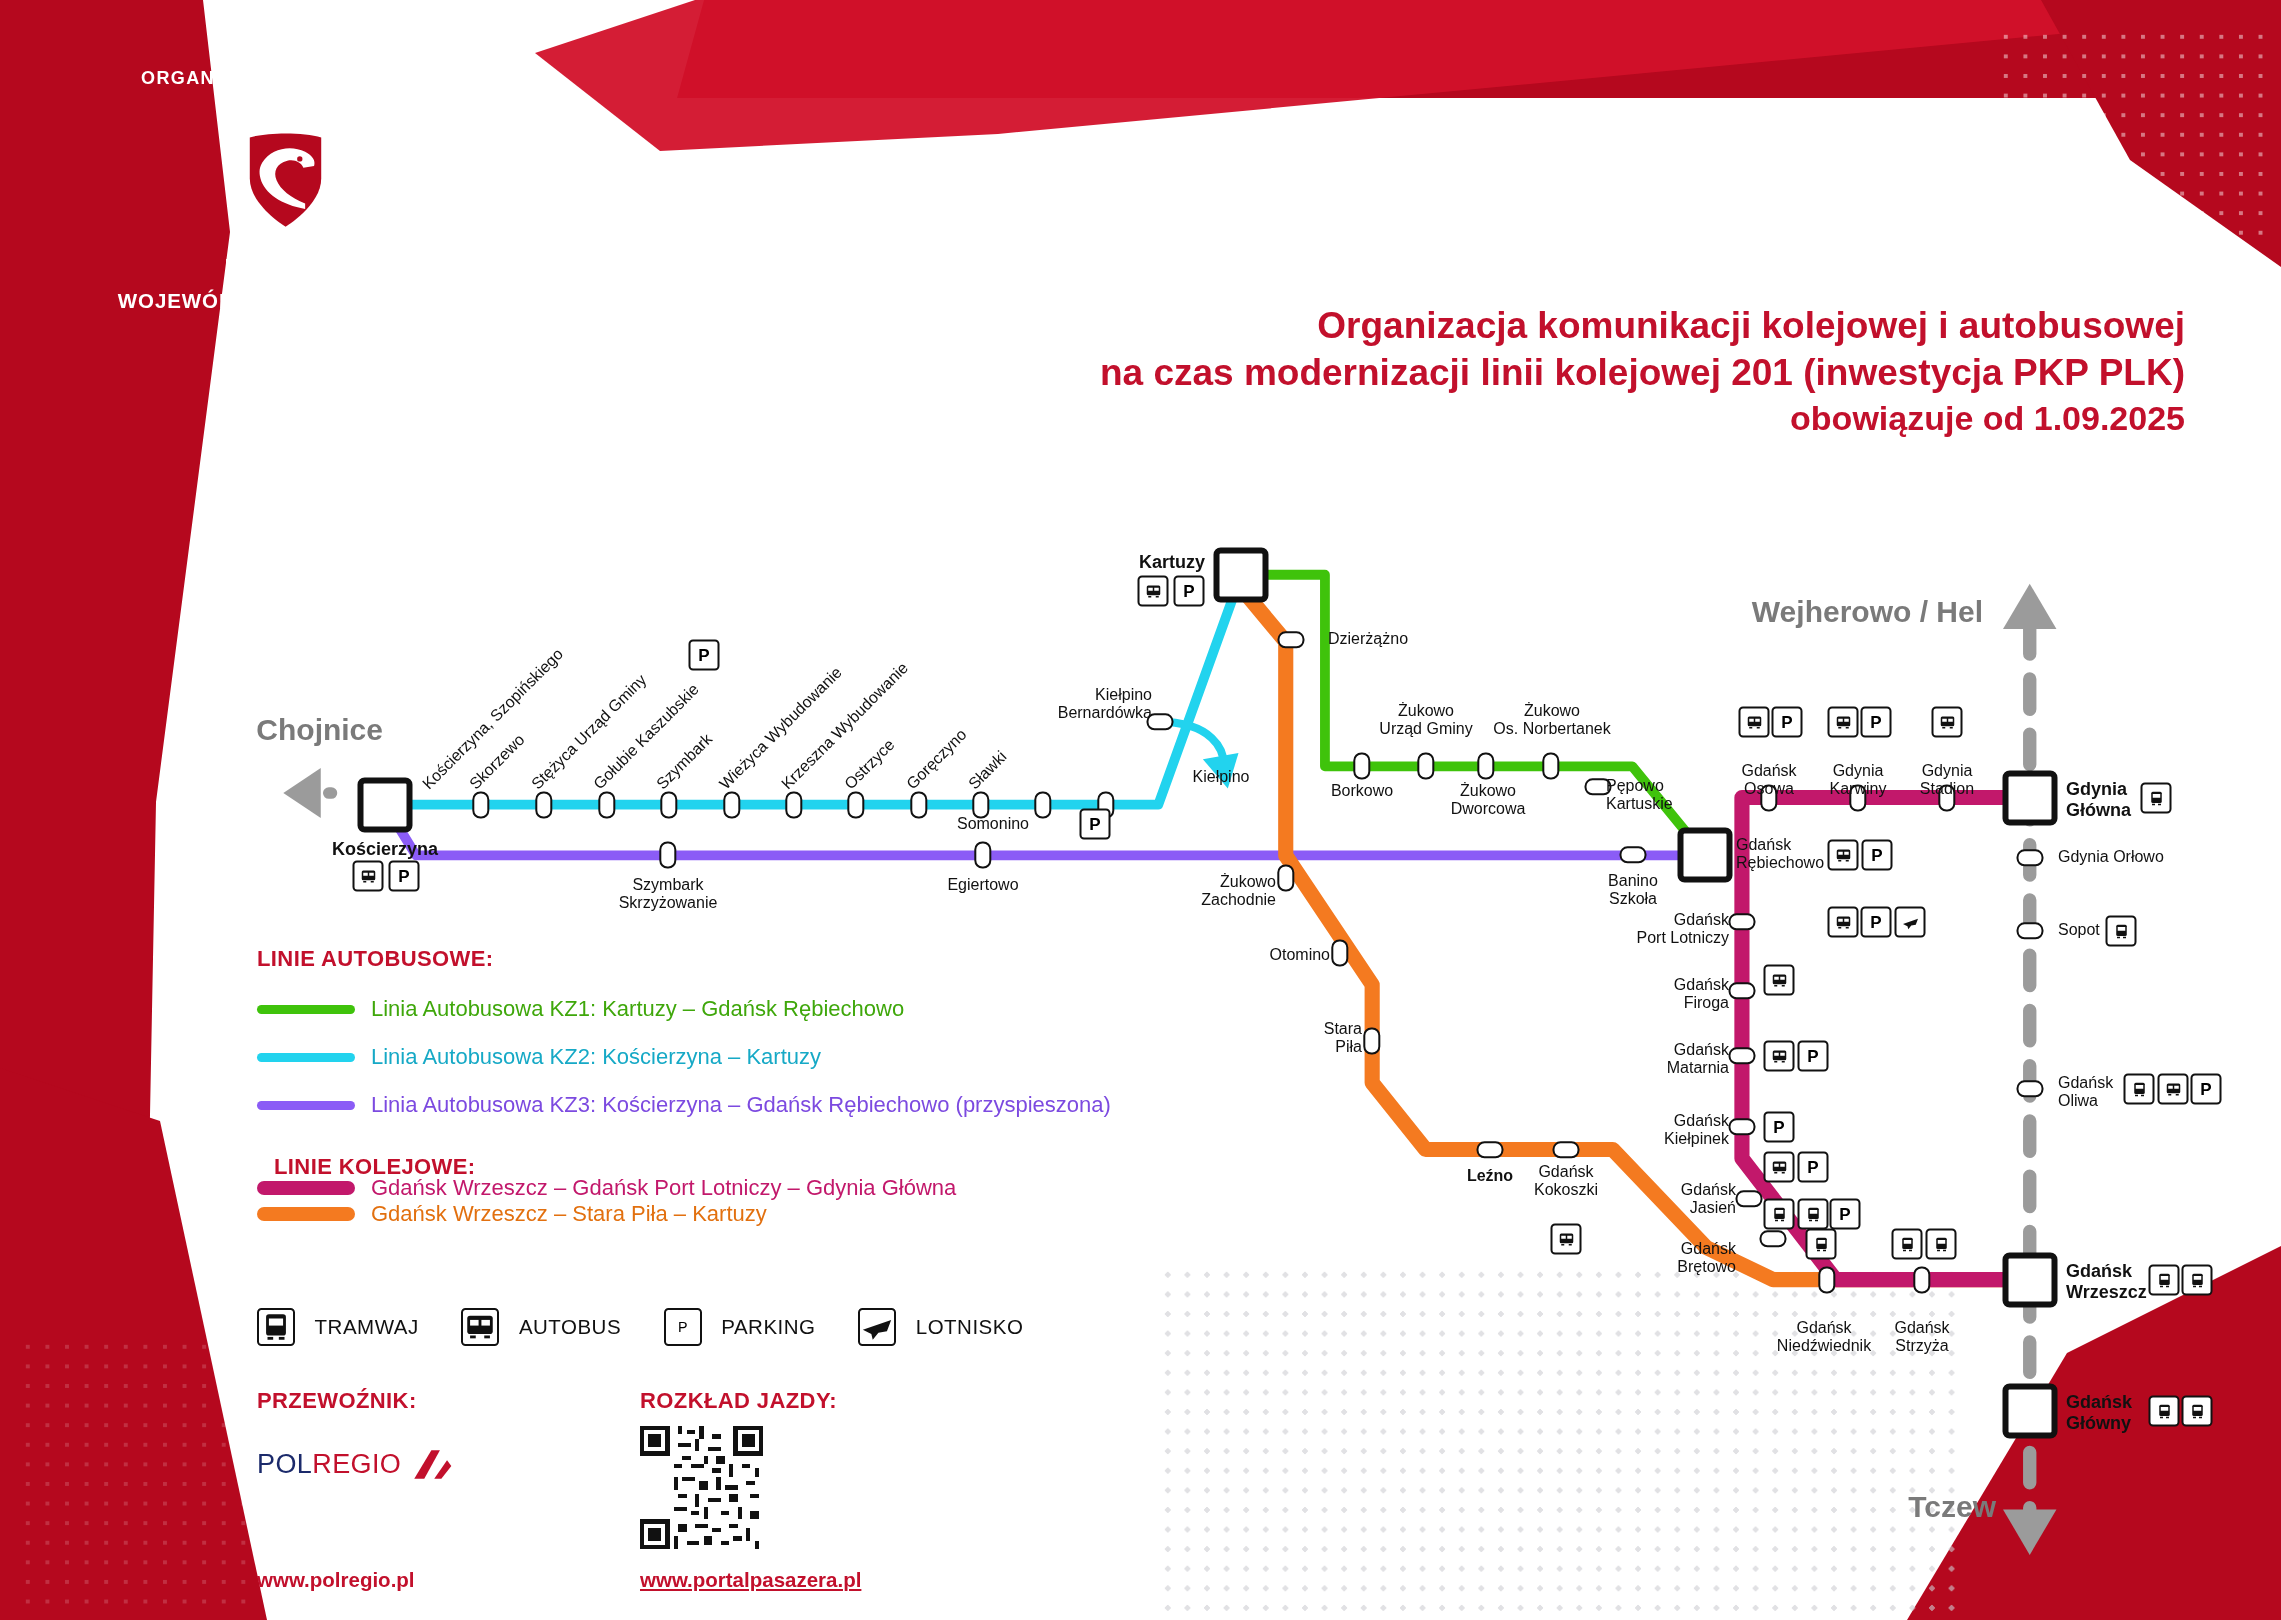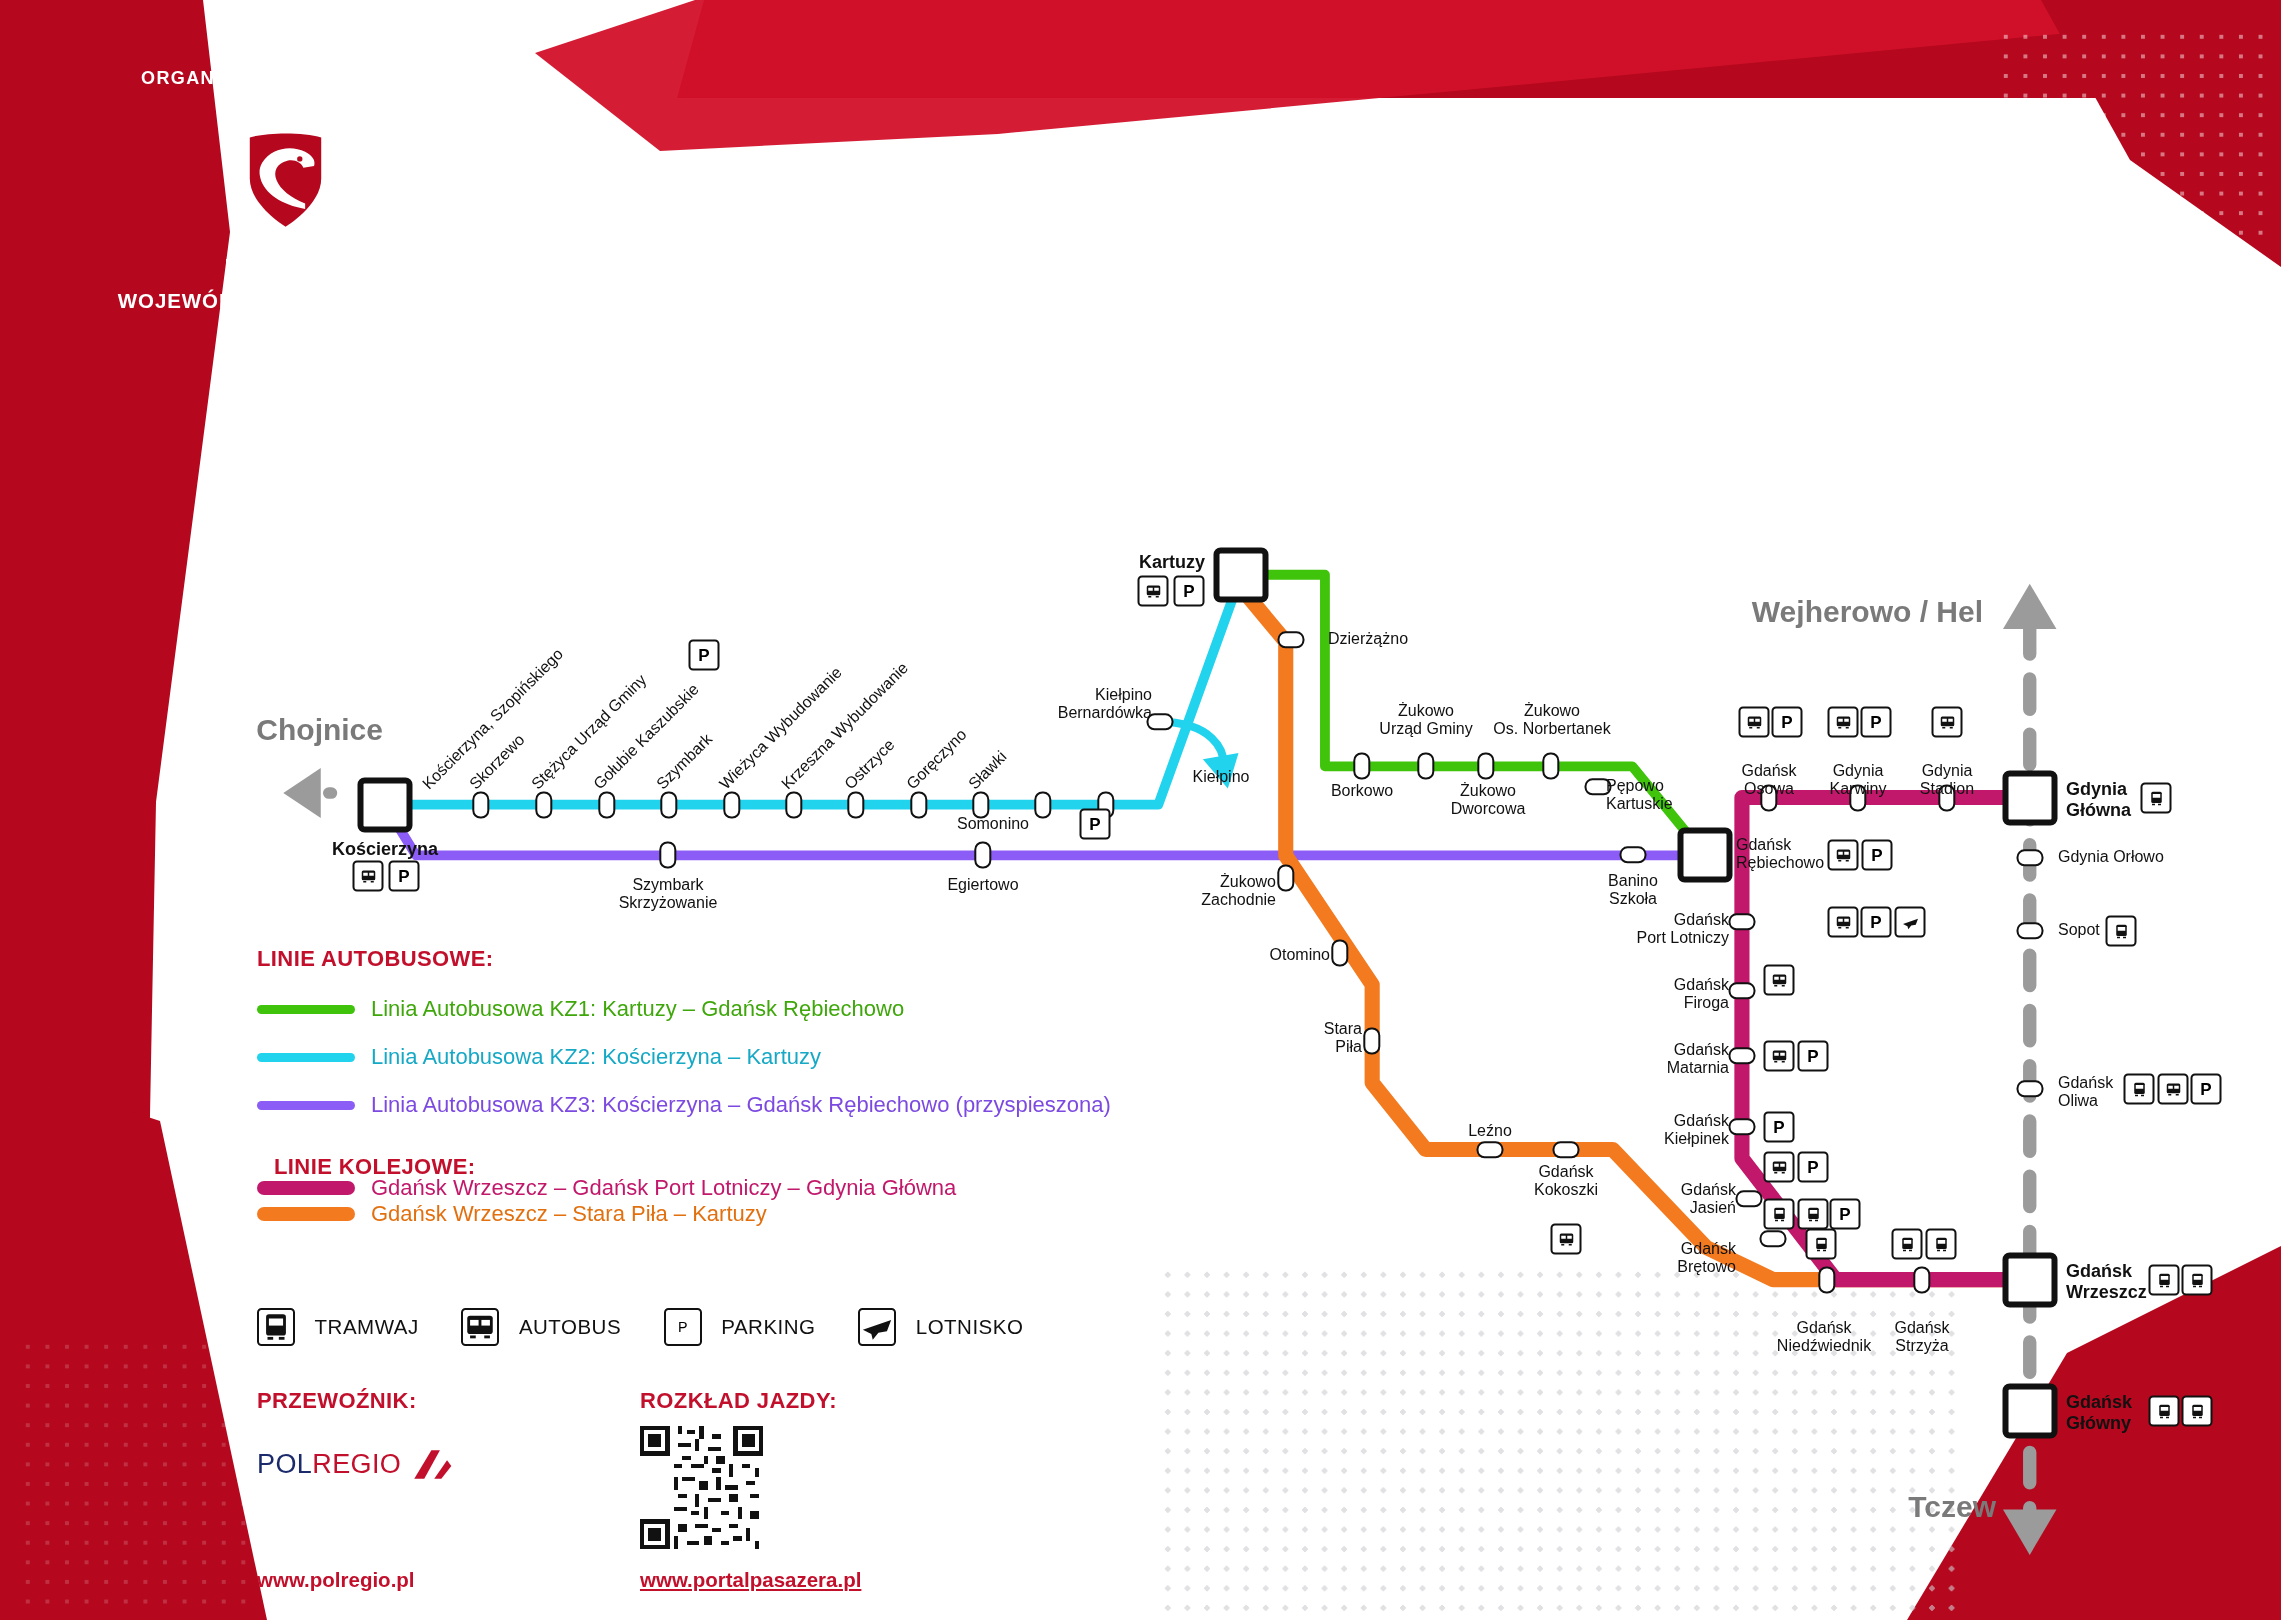--- a/index.html
+++ b/index.html
@@ -169,20 +169,25 @@
       <path d="M30 24 C50 18 90 18 110 24 L110 70 C110 100 70 124 70 124 C70 124 30 100 30 70 Z" fill="#b5081e"></path>
       <path d="M44 52 C54 36 76 32 92 40 C100 44 104 50 102 56 L90 58 C88 52 80 48 72 50 C60 53 56 62 60 72 C64 82 76 92 92 98 L92 104 C66 100 46 86 42 70 C40 62 41 57 44 52 Z" fill="#ffffff"></path>
       <circle cx="86" cy="48" r="3" fill="#b5081e"></circle>
     </svg>
   </div>
   <div class="crest-name">
     <span class="l1">ROZKŁAD</span>
     <span class="l2">WOJEWÓDZTWA POMORSKIEGO</span>
   </div>
 
+  <div class="title">
+    <span class="t1">Organizacja komunikacji kolejowej i autobusowej</span>
+    <span class="t2">na czas modernizacji linii kolejowej 201 (inwestycja PKP PLK)</span>
+    <span class="t3">obowiązuje od 1.09.2025</span>
+  </div>
 
   <div class="legend-head" style="left:257px;top:946px;">LINIE AUTOBUSOWE:</div>
 
   <div class="legend-row" style="left:257px;top:996px;">
     <div class="legend-swatch" style="background:#3fc30b;"></div>
     <div class="legend-text" style="color:#3fa70b;">Linia Autobusowa KZ1: Kartuzy – Gdańsk Rębiechowo</div>
   </div>
   <div class="legend-row" style="left:257px;top:1044px;">
     <div class="legend-swatch" style="background:#22d3ee;"></div>
     <div class="legend-text" style="color:#16a9c6;">Linia Autobusowa KZ2: Kościerzyna – Kartuzy</div>
@@ -399,21 +404,21 @@
     <div class="mlabel c" style="left:1633px;top:872px;">Banino<br>Szkoła</div>
 
     <div class="stn" style="left:1286px;top:878px;"></div>
     <div class="stn" style="left:1340px;top:953px;"></div>
     <div class="stn" style="left:1372px;top:1041px;"></div>
     <div class="stn h" style="left:1490px;top:1150px;"></div>
     <div class="stn h" style="left:1566px;top:1150px;"></div>
     <div class="mlabel r" style="left:1276px;top:873px;text-align:right;">Żukowo<br>Zachodnie</div>
     <div class="mlabel r" style="left:1330px;top:946px;">Otomino</div>
     <div class="mlabel r" style="left:1362px;top:1020px;text-align:right;">Stara<br>Piła</div>
-    <div class="mlabel c" style="left:1490px;top:1122px;">Leźno</div>
+    <div class="mlabel c" style="left:1490px;top:1167px;font-weight:bold;">Leźno</div>
     <div class="mlabel c" style="left:1566px;top:1163px;">Gdańsk<br>Kokoszki</div>
     <div class="pin" style="left:1566px;top:1239px;">
       <svg viewBox="0 0 24 24">
           <rect x="3" y="4" width="18" height="13" rx="2" fill="#111"></rect>
           <rect x="5" y="7" width="6" height="4" fill="#fff"></rect>
           <rect x="13" y="7" width="6" height="4" fill="#fff"></rect>
           <rect x="5" y="18" width="4" height="2" fill="#111"></rect>
           <rect x="15" y="18" width="4" height="2" fill="#111"></rect>
         </svg>
     </div>

